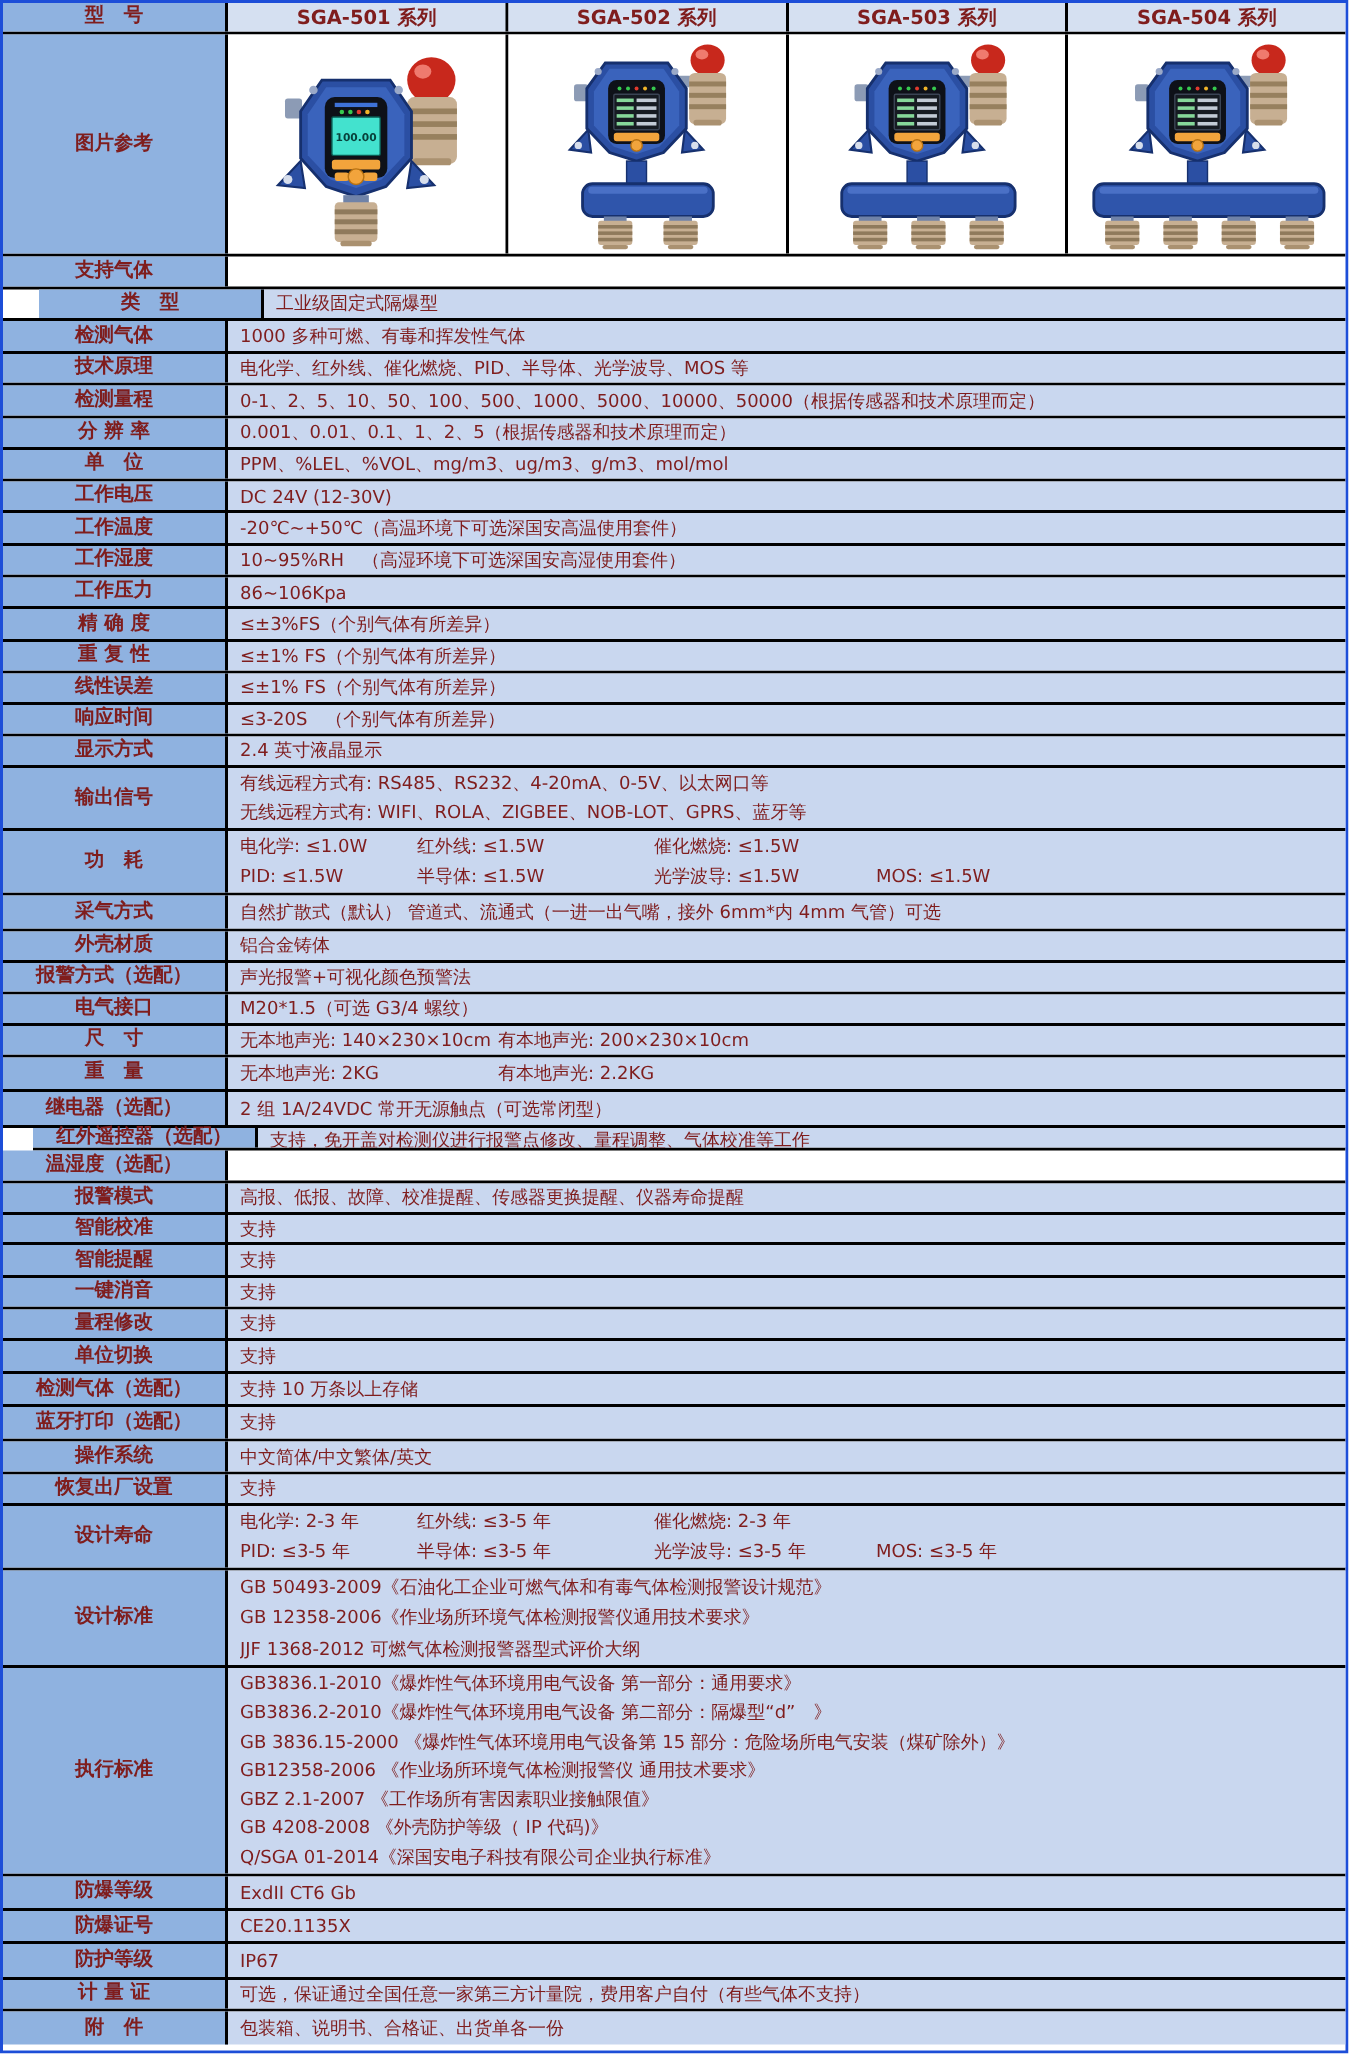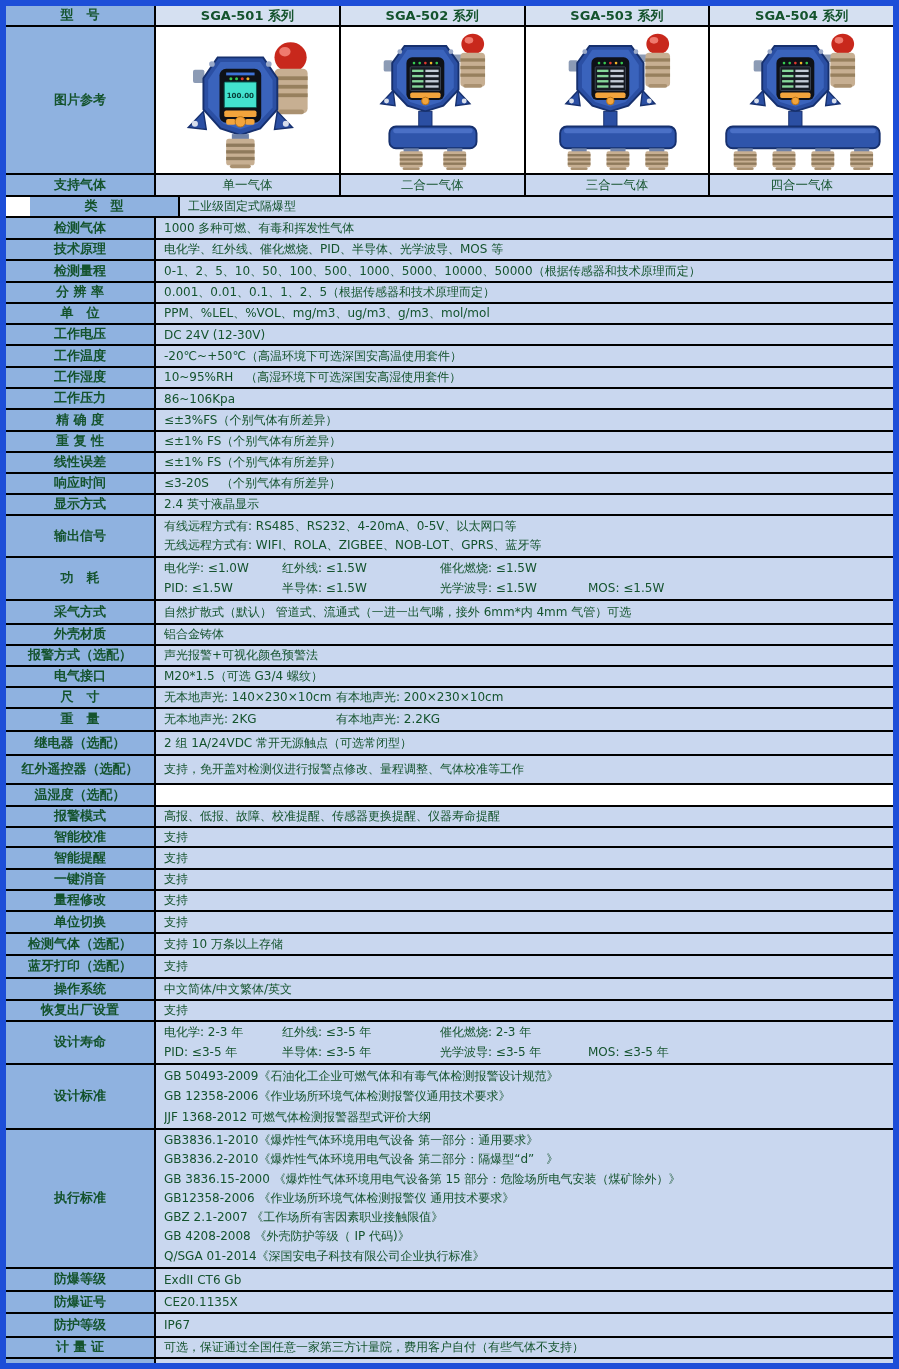--- a/index.html
+++ b/index.html
@@ -1,20 +1,20 @@
 <!DOCTYPE html>
 <html><head>
 <meta charset="utf-8">
 <style>
   html,body{margin:0;padding:0;background:#fff;}
   .wrap{
     width:899px;height:1369px;box-sizing:border-box;
-    border:6px solid #1d4ed8;overflow:hidden;
+    border:2px solid #1d4ed8;overflow:hidden;
     font-family:"DejaVu Sans","Liberation Sans",sans-serif;
-    color:#14532d;
+    color:#7f1d1d;
   }
   .row{display:flex;box-sizing:border-box;border-bottom:2px solid #000;}
   .row:last-child{border-bottom:none;}
   .lbl{
     flex:0 0 150px;width:150px;box-sizing:border-box;
     background:#8FB2E0;border-right:2px solid #000;
     display:flex;align-items:center;justify-content:center;
     font-weight:bold;font-size:13px;text-align:center;line-height:1.1;
     padding:0 2px;
   }
@@ -318,26 +318,20 @@
               <rect x="146" y="140" width="24" height="2.5" fill="#8F7A5C"></rect>
               <rect x="149" y="145" width="18" height="3" rx="1.5" fill="#AA9170"></rect>
             </g>
           </svg>
         </div>
       </div>
   </div>
 
   <div class="row" style="height:22px">
     <div class="lbl">支持气体</div>
-    <div class="cells" id="gas-cells">
-        <div class="cell gas-cell">单一气体</div>
-        <div class="cell gas-cell">二合一气体</div>
-        <div class="cell gas-cell">三合一气体</div>
-        <div class="cell gas-cell">四合一气体</div>
-      </div>
   </div>
 
   <div id="spec-rows">
       <div class="row" style="height: 21px; padding-left: 24px;">
         <div class="lbl">类　型</div>
         <div class="val">
           <div class="line">工业级固定式隔爆型</div>
         </div>
       </div>
       <div class="row" style="height: 22px;">
@@ -488,21 +482,21 @@
             <span>有本地声光: 2.2KG</span>
           </div>
         </div>
       </div>
       <div class="row" style="height: 24px;">
         <div class="lbl">继电器（选配）</div>
         <div class="val">
           <div class="line">2 组 1A/24VDC 常开无源触点（可选常闭型）</div>
         </div>
       </div>
-      <div class="row" style="height: 29px;">
+      <div class="row" style="height: 15px; margin-left: 20px;">
         <div class="lbl">红外遥控器（选配）</div>
         <div class="val">
           <div class="line">支持，免开盖对检测仪进行报警点修改、量程调整、气体校准等工作</div>
         </div>
       </div>
       <div class="row" style="height: 22px;">
         <div class="lbl">温湿度（选配）</div>
       </div>
       <div class="row" style="height: 21px;">
         <div class="lbl">报警模式</div>

